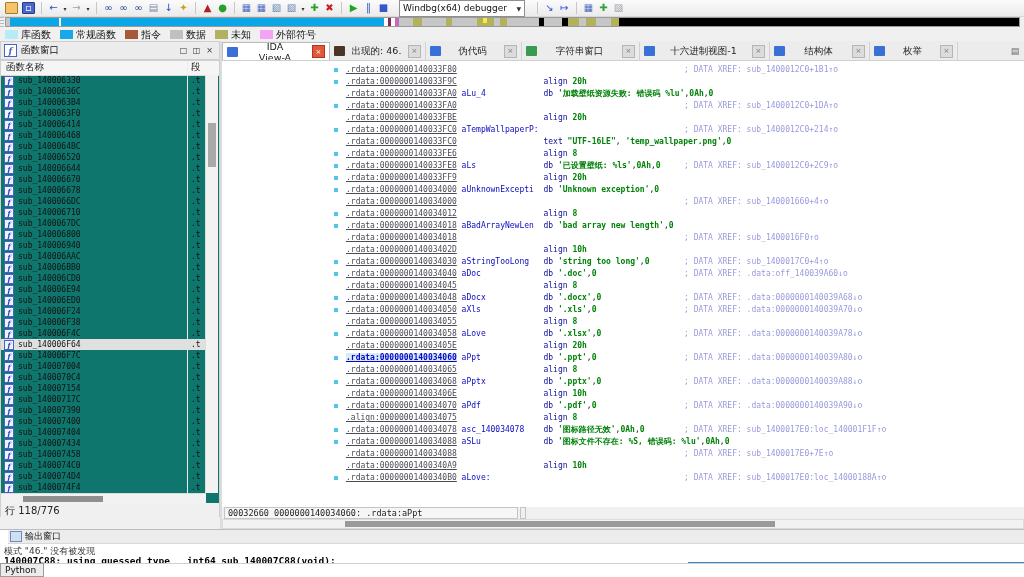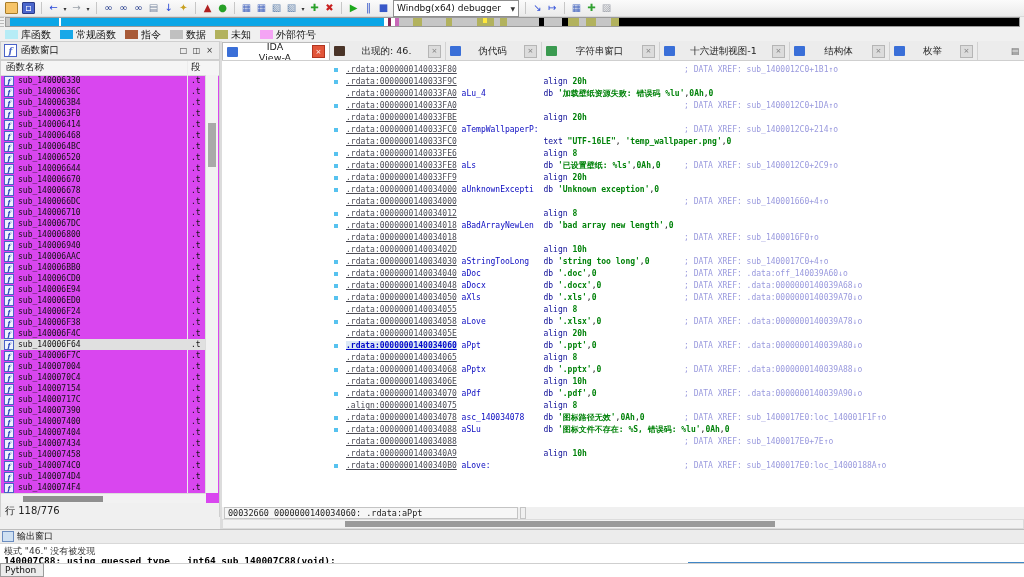--- a/index.html
+++ b/index.html
@@ -7,21 +7,21 @@
         font-family:"DejaVu Sans",sans-serif;color:#111;}
   
   .toolbar{position:absolute;left:0;top:0;width:1024px;height:17px;background:linear-gradient(#fbfbfb,#ebebeb);
            border-bottom:1px solid #d9d9d9;display:flex;align-items:center;padding-left:3px;box-sizing:border-box;}
   .tico{width:15px;height:14px;display:inline-flex;align-items:center;justify-content:center;
         font-size:10px;line-height:14px;cursor:default;}
   .tico.box{width:11px;height:10px;margin:0 2px;border-radius:1px;}
   .tcaret{width:8px;font-size:6px;color:#333;display:inline-flex;align-items:center;justify-content:center;}
   .tsep{width:1px;height:12px;background:#c7c7c7;margin:0 4px;}
   .combo{height:13px;width:118px;background:#fff;border:1px solid #8f8f8f;font-size:9px;
-         display:inline-flex;align-items:center;justify-content:space-between;padding:1px 3px;margin:0 2px;}
+         display:inline-flex;align-items:center;justify-content:space-between;padding:1px 3px;margin:0 8px;}
   .combo .arr{font-size:6px;color:#333;}
   
   .navgrip{position:absolute;left:0;top:17px;width:4px;height:11px;background:repeating-linear-gradient(#bbb 0 1px,#f0f0f0 1px 3px);}
   .navband{position:absolute;left:5px;top:17px;width:1015px;height:10px;background:#c6c6c6;border:1px solid #9a9a9a;box-sizing:border-box;}
   .nbseg{position:absolute;top:0;height:100%;}
   .nbptr{position:absolute;top:0;height:60%;}
   
   .legend{position:absolute;left:5px;top:28px;height:13px;display:flex;align-items:center;gap:9px;font-size:10px;}
   .lgitem{display:flex;align-items:center;gap:3px;}
   .sw{width:13px;height:9px;display:inline-block;}
@@ -38,21 +38,21 @@
        border-right:1px solid #d2d2d2;padding:0 4px;gap:4px;color:#222;}
   .tab.active{background:#fff;border:1px solid #bbb;border-bottom:none;gap:16px;}
   .tabico{width:11px;height:10px;display:inline-block;border-radius:1px;}
   .tab .lbl{flex:1;text-align:center;}
   .tclose{width:11px;height:11px;font-size:7px;display:inline-flex;align-items:center;justify-content:center;
           background:#dcdcdc;border:1px solid #b5b5b5;color:#777;}
   .tclose.red{background:#e2563a;border-color:#b03420;color:#fff;}
   .tablist{position:absolute;right:2px;top:44px;width:14px;height:13px;font-size:9px;color:#666;
            display:flex;align-items:center;justify-content:center;}
   
-  .fpanel{position:absolute;left:0;top:60px;width:220px;height:457px;background:#d946ef;border:1px solid #cfcfcf;box-sizing:border-box;}
+  .fpanel{position:absolute;left:0;top:60px;width:220px;height:457px;background:#0f766e;border:1px solid #cfcfcf;box-sizing:border-box;}
   .fcols{position:absolute;left:0;top:0;width:218px;height:14px;background:#f5f5f5;border-bottom:1px solid #d8d8d8;
          font-size:9.5px;color:#222;}
   .fcols .c1{position:absolute;left:5px;top:0;}
   .fcols .c2{position:absolute;left:190px;top:0;}
   .colsep{position:absolute;left:186px;top:0;width:1px;height:432px;background:#ececec;}
   .frows{position:absolute;left:0;top:14px;width:205px;height:418px;overflow:hidden;
          font-family:"DejaVu Sans Mono",monospace;font-size:8px;}
   .frow{position:relative;height:11px;line-height:11px;white-space:pre;}
   .frow.sel{background:#e0e0e0;}
   .frow .fi{position:absolute;left:3px;top:1px;width:8px;height:8px;border:1px solid #4a62c8;background:#eef3fd;
@@ -81,21 +81,21 @@
   .cm{position:absolute;left:462px;top:0;color:#9a9ade;}
   
   .dstatus{position:absolute;left:222px;top:507px;width:802px;height:12px;background:#f0f0f0;font-family:"DejaVu Sans Mono",monospace;
            font-size:8.5px;color:#222;box-sizing:border-box;}
   .dstatus .cell{position:absolute;left:2px;top:0;width:294px;height:12px;border:1px solid #c4c4c4;background:#f6f6f6;
                  padding:0 3px;box-sizing:border-box;line-height:10px;}
   .dstatus .cell2{position:absolute;left:298px;top:0;width:6px;height:12px;border:1px solid #c4c4c4;box-sizing:border-box;}
   .mhsb{position:absolute;left:222px;top:519px;width:802px;height:10px;background:#f2f2f2;border:1px solid #dcdcdc;box-sizing:border-box;}
   .mhsb .thumb{position:absolute;left:122px;top:1px;width:430px;height:6px;background:#9a9a9a;}
   
-  .outwin{position:absolute;left:0;top:529px;width:1024px;height:48px;background:#fff;border-top:1px solid #bdbdbd;box-sizing:border-box;}
+  .outwin{position:absolute;left:0;top:529px;width:1024px;height:48px;background:#fff;border-top:1px solid #bdbdbd;box-sizing:border-box;padding-left:8px;}
   .outhead{height:13px;background:#ececec;border-bottom:1px solid #d8d8d8;display:flex;align-items:center;
            font-size:9px;padding-left:2px;gap:3px;}
   .outhead .oicon{width:10px;height:9px;background:#cfe0f2;border:1px solid #6a8cc0;display:inline-block;}
   .oline1{position:absolute;left:4px;top:15px;font-size:9px;color:#3a3a3a;}
   .oline2{position:absolute;left:4px;top:25px;font-family:"DejaVu Sans Mono",monospace;font-size:9.5px;font-weight:600;color:#000;}
   .pybox{position:absolute;left:0px;top:563px;width:44px;height:14px;background:#ececec;border:1px solid #9c9c9c;
          font-size:9px;display:flex;align-items:center;padding-left:4px;box-sizing:border-box;}
   .pyinput{position:absolute;left:44px;top:563px;width:980px;height:14px;background:#fff;border-top:1px solid #cfcfcf;box-sizing:border-box;}
   .focusline{position:absolute;left:688px;top:561.5px;width:336px;height:2px;background:#3f86c6;}
 </style>
@@ -210,21 +210,21 @@
     <span class="winbtn">◫</span>
     <span class="winbtn">×</span>
   </div>
 
   <div class="tabbar">
       <div class="tab active" style="width: 108px;">
         <span class="tabico" style="background: rgb(58, 111, 216);"></span>
         <span class="lbl">IDA View-A</span>
         <span class="tclose red">×</span>
       </div>
-      <div class="tab" style="width: 116px;">
+      <div class="tab" style="width: 96px;">
         <span class="tabico" style="background: rgb(74, 52, 40);"></span>
         <span class="lbl">出现的: 46.</span>
         <span class="tclose">×</span>
       </div>
       <div class="tab" style="width: 96px;">
         <span class="tabico" style="background: rgb(58, 111, 216);"></span>
         <span class="lbl">伪代码</span>
         <span class="tclose">×</span>
       </div>
       <div class="tab" style="width: 118px;">
@@ -319,20 +319,21 @@
       <div class="dl"><span class="mk"></span><span class="ta">.rdata:0000000140033FE8</span><span class="tp"> </span><span class="tn">aLs</span><span class="tp">              </span><span class="tk">db </span><span class="ts">'已设置壁纸: %ls'</span><span class="tp">,</span><span class="ts">0Ah</span><span class="tp">,</span><span class="ts">0</span><span class="cm">; DATA XREF: sub_1400012C0+2C9↑o</span></div>
       <div class="dl"><span class="mk"></span><span class="ta">.rdata:0000000140033FF9</span><span class="tp">                  </span><span class="tk">align </span><span class="ts">20h</span></div>
       <div class="dl"><span class="mk"></span><span class="ta">.rdata:0000000140034000</span><span class="tp"> </span><span class="tn">aUnknownExcepti</span><span class="tp">  </span><span class="tk">db </span><span class="ts">'Unknown exception'</span><span class="tp">,</span><span class="ts">0</span></div>
       <div class="dl"><span class="ta">.rdata:0000000140034000</span><span class="cm">; DATA XREF: sub_140001660+4↑o</span></div>
       <div class="dl"><span class="mk"></span><span class="ta">.rdata:0000000140034012</span><span class="tp">                  </span><span class="tk">align </span><span class="ts">8</span></div>
       <div class="dl"><span class="mk"></span><span class="ta">.rdata:0000000140034018</span><span class="tp"> </span><span class="tn">aBadArrayNewLen</span><span class="tp">  </span><span class="tk">db </span><span class="ts">'bad array new length'</span><span class="tp">,</span><span class="ts">0</span></div>
       <div class="dl"><span class="ta">.rdata:0000000140034018</span><span class="cm">; DATA XREF: sub_1400016F0↑o</span></div>
       <div class="dl"><span class="ta">.rdata:000000014003402D</span><span class="tp">                  </span><span class="tk">align </span><span class="ts">10h</span></div>
       <div class="dl"><span class="mk"></span><span class="ta">.rdata:0000000140034030</span><span class="tp"> </span><span class="tn">aStringTooLong</span><span class="tp">   </span><span class="tk">db </span><span class="ts">'string too long'</span><span class="tp">,</span><span class="ts">0</span><span class="cm">; DATA XREF: sub_1400017C0+4↑o</span></div>
       <div class="dl"><span class="mk"></span><span class="ta">.rdata:0000000140034040</span><span class="tp"> </span><span class="tn">aDoc</span><span class="tp">             </span><span class="tk">db </span><span class="ts">'.doc'</span><span class="tp">,</span><span class="ts">0</span><span class="cm">; DATA XREF: .data:off_140039A60↓o</span></div>
+      <div class="dl"><span class="ta">.rdata:0000000140034045</span><span class="tp">                  </span><span class="tk">align </span><span class="ts">8</span></div>
       <div class="dl"><span class="mk"></span><span class="ta">.rdata:0000000140034048</span><span class="tp"> </span><span class="tn">aDocx</span><span class="tp">            </span><span class="tk">db </span><span class="ts">'.docx'</span><span class="tp">,</span><span class="ts">0</span><span class="cm">; DATA XREF: .data:0000000140039A68↓o</span></div>
       <div class="dl"><span class="mk"></span><span class="ta">.rdata:0000000140034050</span><span class="tp"> </span><span class="tn">aXls</span><span class="tp">             </span><span class="tk">db </span><span class="ts">'.xls'</span><span class="tp">,</span><span class="ts">0</span><span class="cm">; DATA XREF: .data:0000000140039A70↓o</span></div>
       <div class="dl"><span class="ta">.rdata:0000000140034055</span><span class="tp">                  </span><span class="tk">align </span><span class="ts">8</span></div>
       <div class="dl"><span class="mk"></span><span class="ta">.rdata:0000000140034058</span><span class="tp"> </span><span class="tn">aLove</span><span class="tp">            </span><span class="tk">db </span><span class="ts">'.xlsx'</span><span class="tp">,</span><span class="ts">0</span><span class="cm">; DATA XREF: .data:0000000140039A78↓o</span></div>
       <div class="dl"><span class="ta">.rdata:000000014003405E</span><span class="tp">                  </span><span class="tk">align </span><span class="ts">20h</span></div>
       <div class="dl"><span class="mk"></span><span class="ta sel">.rdata:0000000140034060</span><span class="tp"> </span><span class="tn">aPpt</span><span class="tp">             </span><span class="tk">db </span><span class="ts">'.ppt'</span><span class="tp">,</span><span class="ts">0</span><span class="cm">; DATA XREF: .data:0000000140039A80↓o</span></div>
       <div class="dl"><span class="ta">.rdata:0000000140034065</span><span class="tp">                  </span><span class="tk">align </span><span class="ts">8</span></div>
       <div class="dl"><span class="mk"></span><span class="ta">.rdata:0000000140034068</span><span class="tp"> </span><span class="tn">aPptx</span><span class="tp">            </span><span class="tk">db </span><span class="ts">'.pptx'</span><span class="tp">,</span><span class="ts">0</span><span class="cm">; DATA XREF: .data:0000000140039A88↓o</span></div>
       <div class="dl"><span class="ta">.rdata:000000014003406E</span><span class="tp">                  </span><span class="tk">align </span><span class="ts">10h</span></div>
       <div class="dl"><span class="mk"></span><span class="ta">.rdata:0000000140034070</span><span class="tp"> </span><span class="tn">aPdf</span><span class="tp">             </span><span class="tk">db </span><span class="ts">'.pdf'</span><span class="tp">,</span><span class="ts">0</span><span class="cm">; DATA XREF: .data:0000000140039A90↓o</span></div>

